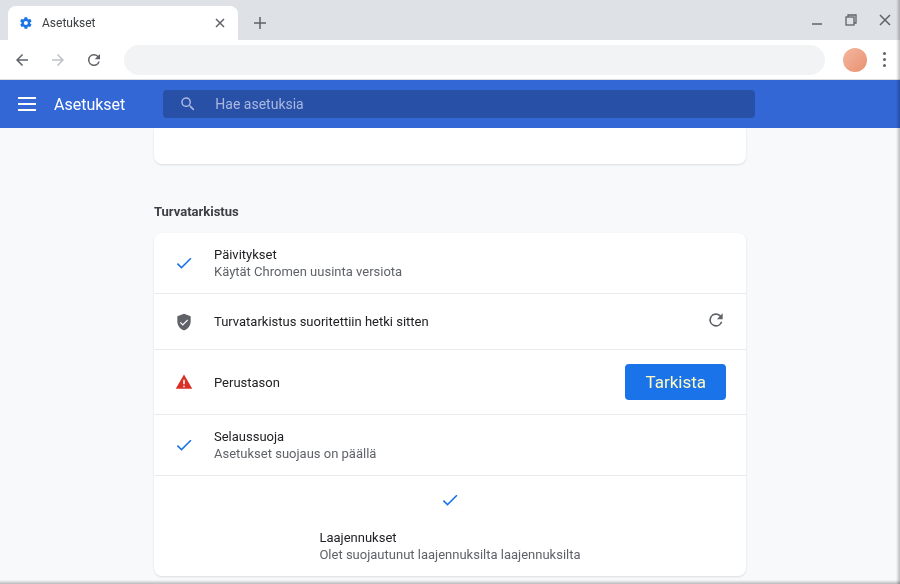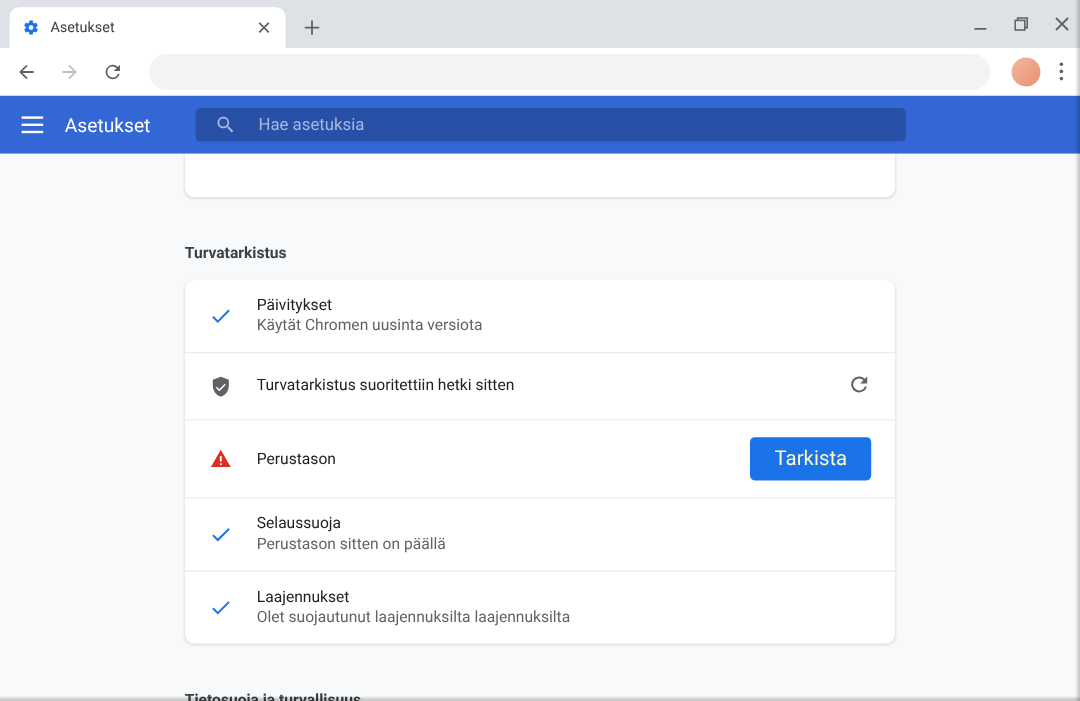--- a/index.html
+++ b/index.html
@@ -32,21 +32,21 @@
 
 .content { background: #f8f9fa; height: calc(584px - 40px - 40px - 48px); overflow-y: auto; padding-bottom: 20px; }
 .content-inner { width: 592px; margin: 0 auto; }
 
 .card-stub { background: #fff; border-radius: 0 0 8px 8px; height: 36px; box-shadow: 0 1px 2px rgba(60,64,67,.15); margin-bottom: 28px; }
 
 .section-title { font-size: 13px; color: #3c4043; padding: 12px 0 14px; font-weight: 700; }
 
 .card { background: #fff; border-radius: 8px; box-shadow: 0 1px 2px rgba(60,64,67,.15); overflow: hidden; }
 .row { display: flex; align-items: center; padding: 14px 20px; border-bottom: 1px solid #e8eaed; gap: 20px; min-height: 56px; }
-.row:last-child { border-bottom: none; }
+.row:last-child { border-bottom: none; flex-direction: column; }
 .row-icon { width: 20px; height: 20px; display: flex; align-items: center; justify-content: center; flex-shrink: 0; }
 .row-text { flex: 1; }
 .row-title { font-size: 13px; color: #202124; }
 .row-sub { font-size: 13px; color: #5f6368; margin-top: 2px; }
 .row-action { flex-shrink: 0; }
 .reload-btn { cursor: pointer; color: #5f6368; }
 .check-btn { background: #1a73e8; color: #fef9c3; border: none; padding: 8px 20px; border-radius: 4px; font-size: 17px; cursor: pointer; font-weight: 400; }
 
 .shadow-edge { position: absolute; right:0; top:0; bottom:0; width:4px; background: linear-gradient(to left, rgba(0,0,0,.25), transparent); pointer-events:none;}
 .shadow-bottom { position: absolute; left:0; right:0; bottom:0; height:4px; background: linear-gradient(to top, rgba(0,0,0,.25), transparent); pointer-events:none;}
@@ -186,21 +186,21 @@
       </div>
 
       <div class="row">
         <div class="row-icon">
           <svg width="20" height="20" viewBox="0 0 24 24">
               <path d="M9 16.2 4.8 12l-1.4 1.4L9 19 21 7l-1.4-1.4z" fill="#1a73e8"></path>
             </svg>
         </div>
         <div class="row-text">
           <div class="row-title">Selaussuoja</div>
-          <div class="row-sub">Perustason sitten on päällä</div>
+          <div class="row-sub">Asetukset suojaus on päällä</div>
         </div>
       </div>
 
       <div class="row">
         <div class="row-icon">
           <svg width="20" height="20" viewBox="0 0 24 24">
               <path d="M9 16.2 4.8 12l-1.4 1.4L9 19 21 7l-1.4-1.4z" fill="#1a73e8"></path>
             </svg>
         </div>
         <div class="row-text">

